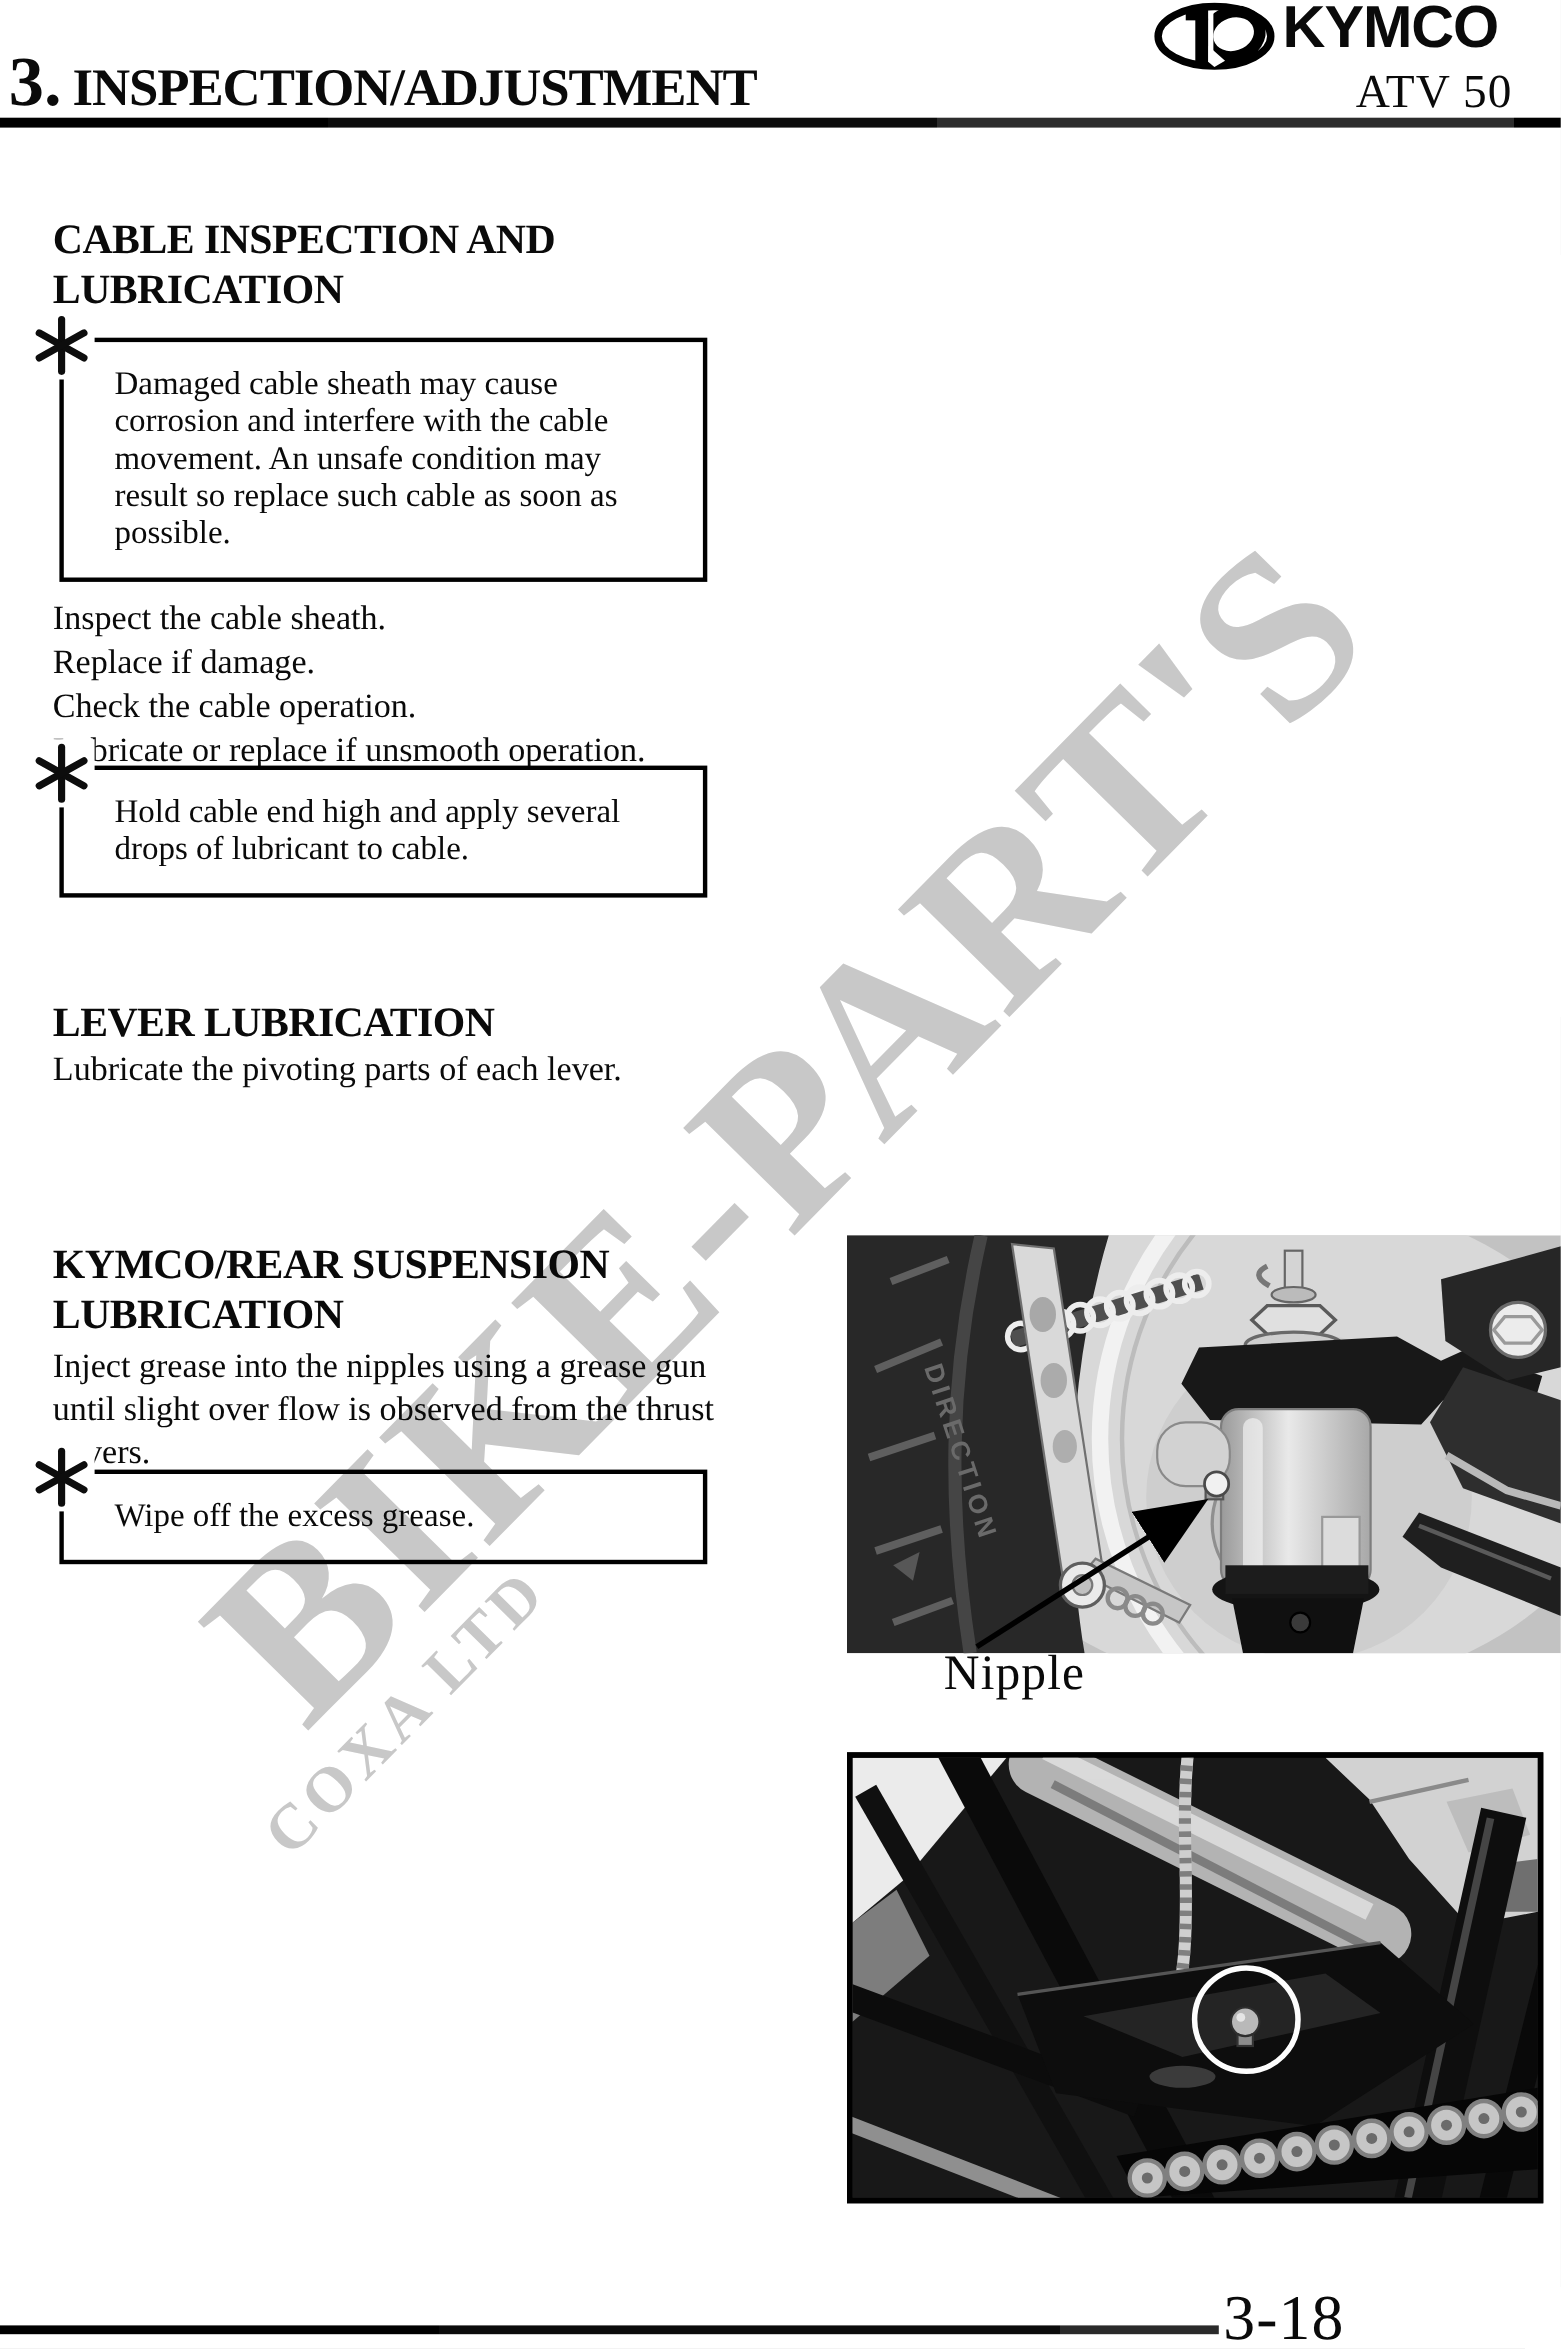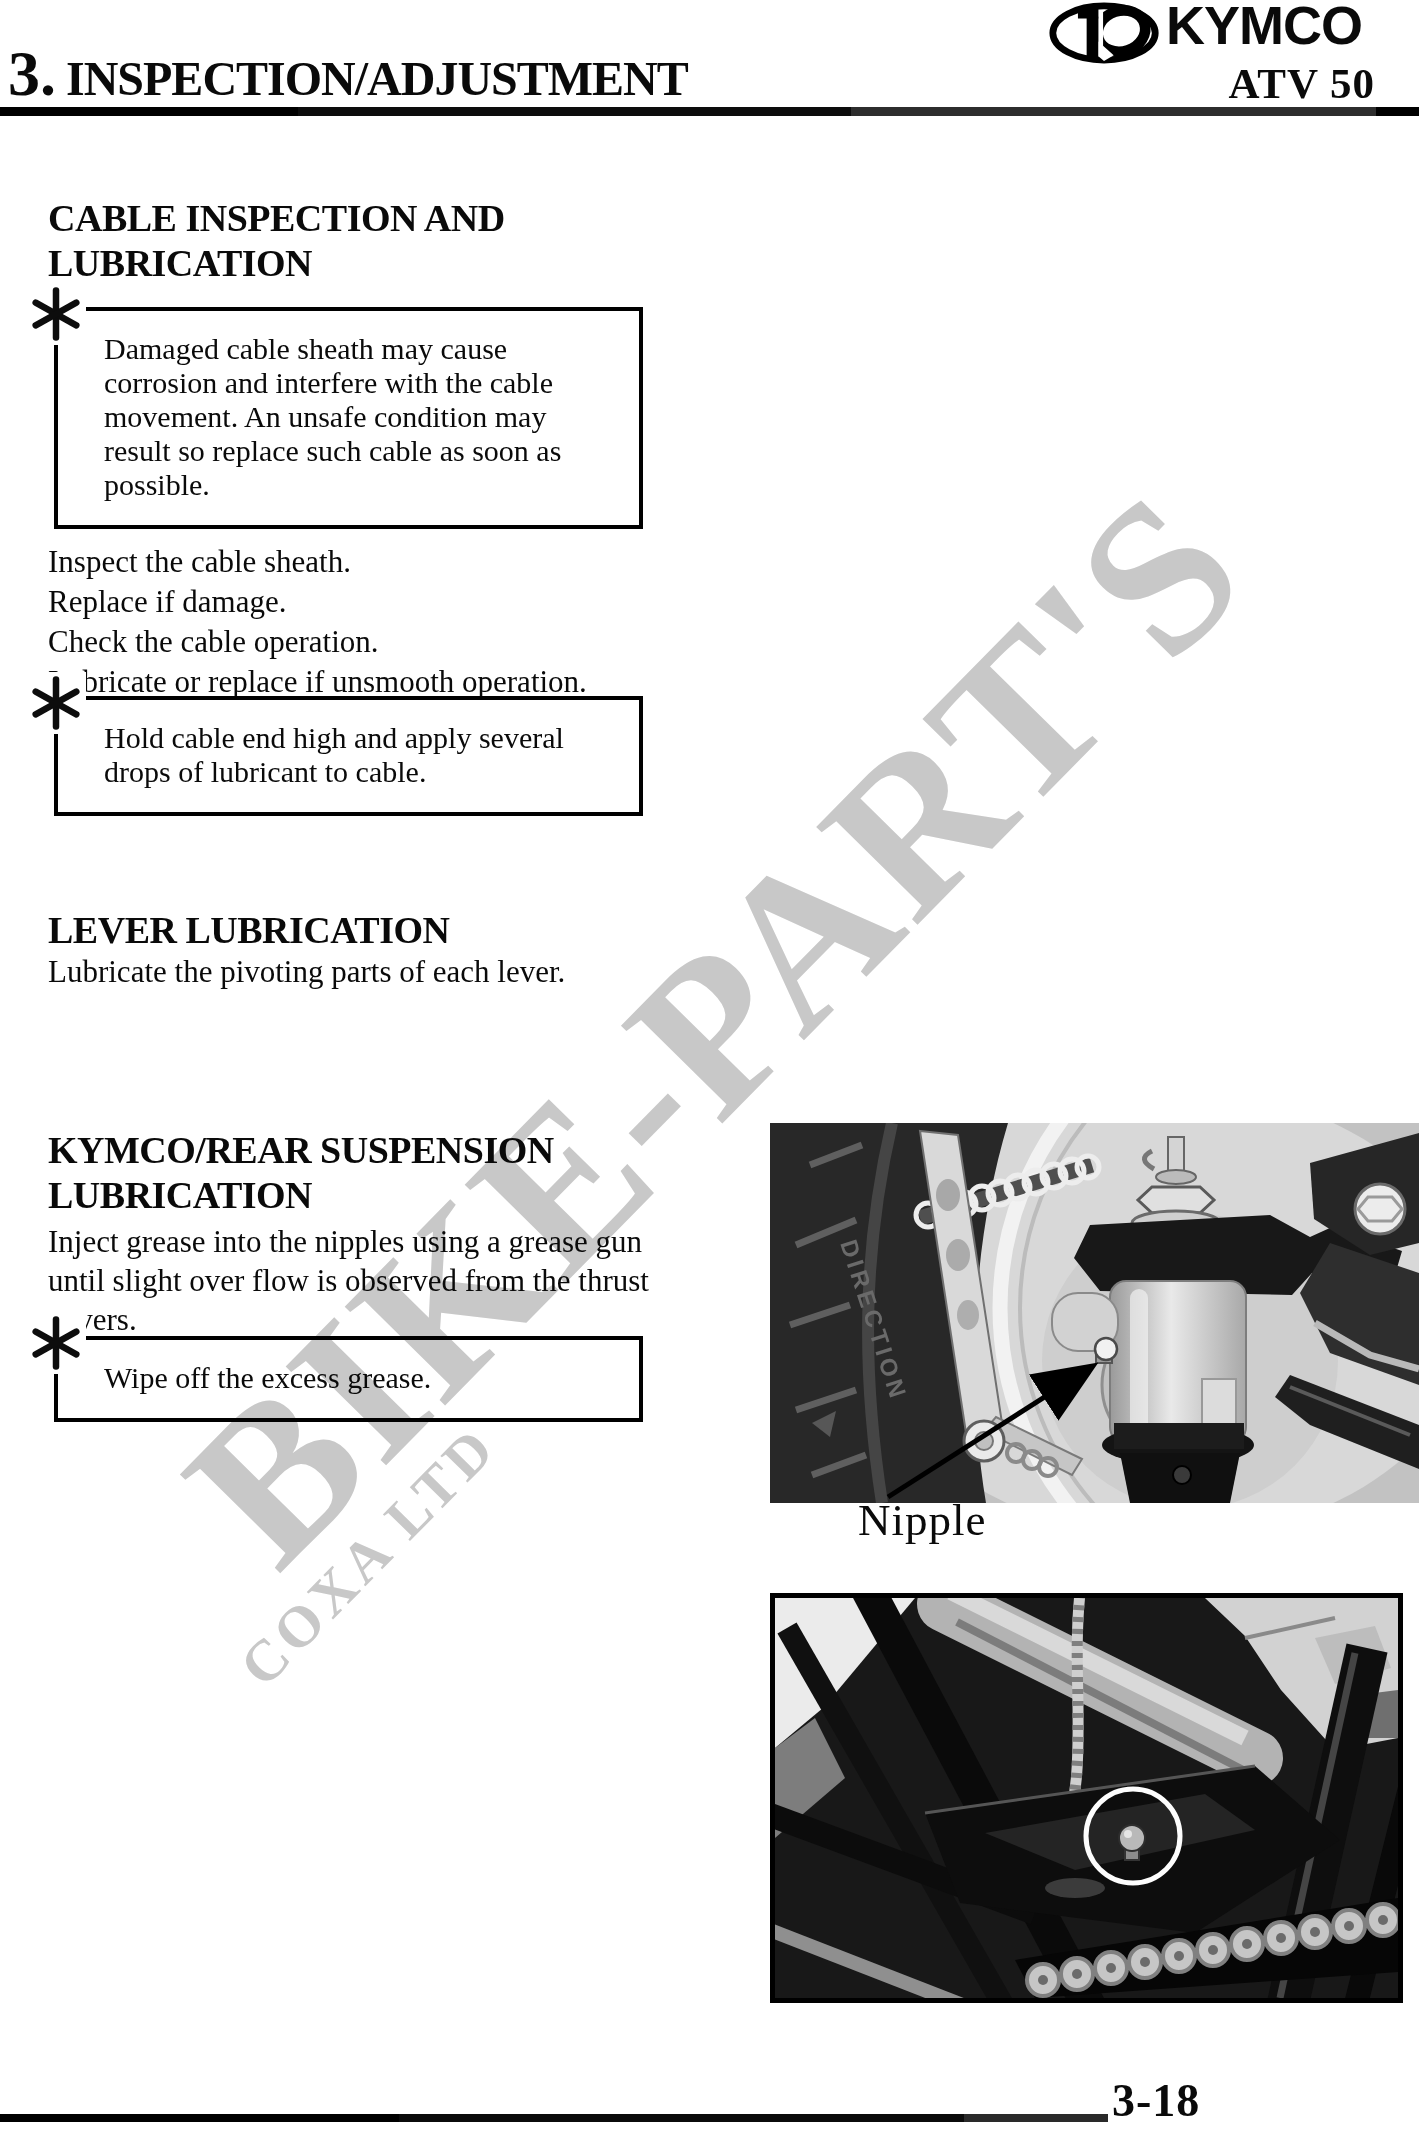--- a/index.html
+++ b/index.html
@@ -32,21 +32,21 @@
   .hdr-num{font-size:64px;}
   .hdr-text{font-size:48px;letter-spacing:-1px;}
   .logo{position:absolute;left:1048px;top:2px;z-index:2;}
   .brand{
     position:absolute;left:1166px;top:-2px;z-index:2;
     font-family:"Liberation Sans","DejaVu Sans",sans-serif;
     font-weight:bold;font-size:54px;letter-spacing:-1px;line-height:1;
   }
   .model{
     position:absolute;left:1200px;top:62px;width:175px;z-index:2;
-    text-align:right;font-weight:bold;font-size:43px;letter-spacing:1px;line-height:1;
+    text-align:right;font-weight:normal;font-size:43px;letter-spacing:1px;line-height:1;
   }
   .rule-top{
     position:absolute;left:0;top:107px;width:1419px;height:9px;z-index:2;
     background:linear-gradient(to right,#000 0%,#000 21%,#0c0c0c 21%,#0c0c0c 60%,#2d2d2d 60%,#2d2d2d 97%,#000 97%);
   }
   
   .h2{
     position:absolute;left:48px;z-index:2;
     font-weight:bold;font-size:38px;line-height:45px;letter-spacing:-0.5px;
     white-space:nowrap;
@@ -82,21 +82,21 @@
     position:absolute;left:858px;top:1498px;z-index:3;
     font-size:45px;letter-spacing:1px;line-height:1;
   }
   
   .rule-bottom{
     position:absolute;left:0;top:2114px;width:1108px;height:8px;z-index:2;
     background:linear-gradient(to right,#000 0%,#000 36%,#0b0b0b 36%,#0b0b0b 87%,#2a2a2a 87%,#2a2a2a 100%);
   }
   .page-num{
     position:absolute;left:1112px;top:2078px;z-index:2;
-    font-weight:bold;font-size:46px;line-height:1;letter-spacing:1px;
+    font-weight:normal;font-size:58px;line-height:1;letter-spacing:1px;
   }
 </style>
 </head>
 <body>
 
 <div class="page">
 
   <div class="wm-anchor" style="left:715px;top:1028px;">
     <div class="wm wm-main" style="color: rgb(200, 200, 200);">BIKE-PART'S</div>
   </div>

